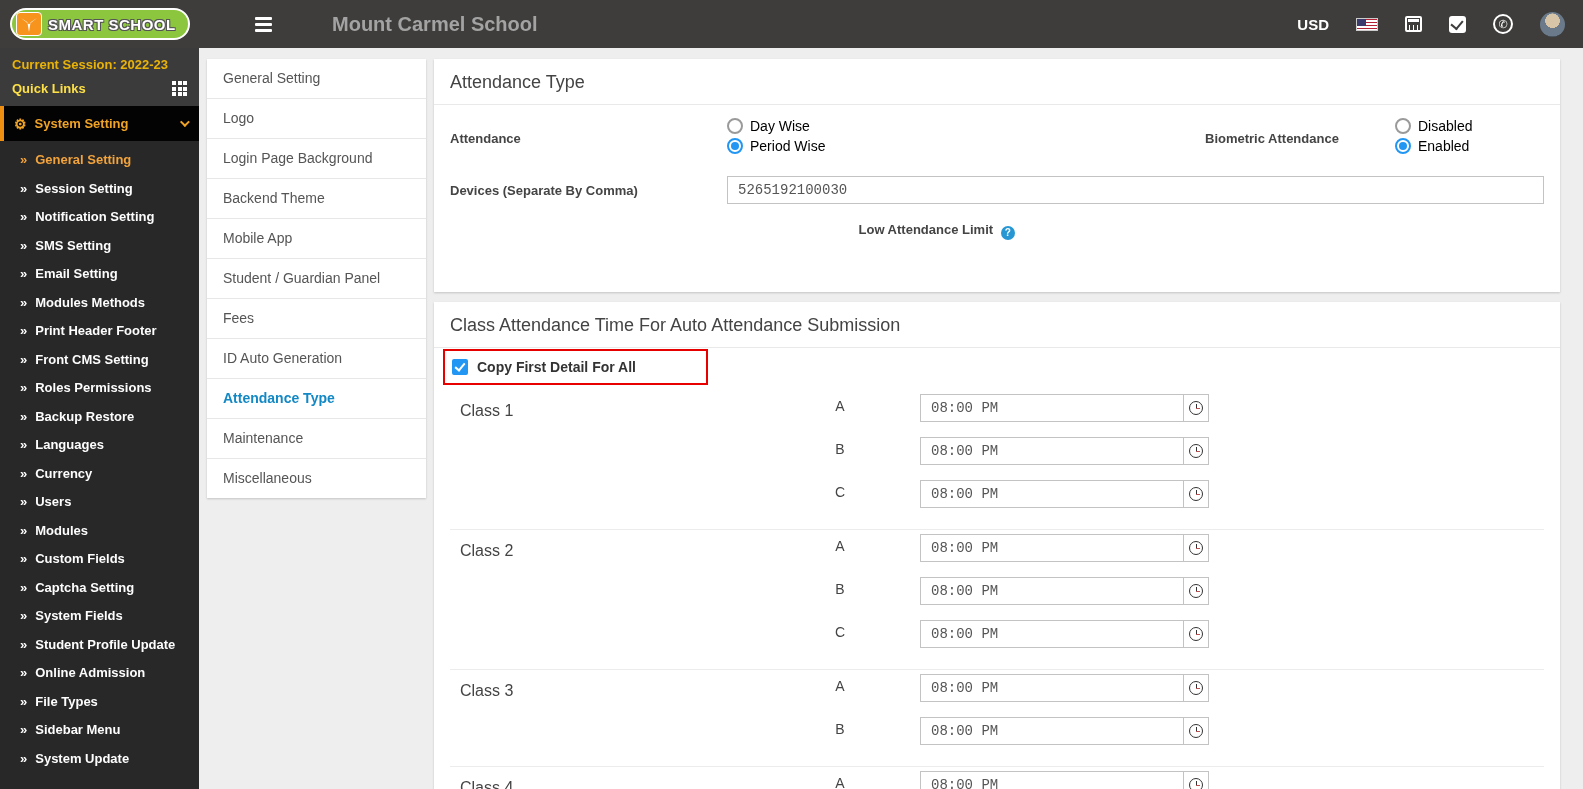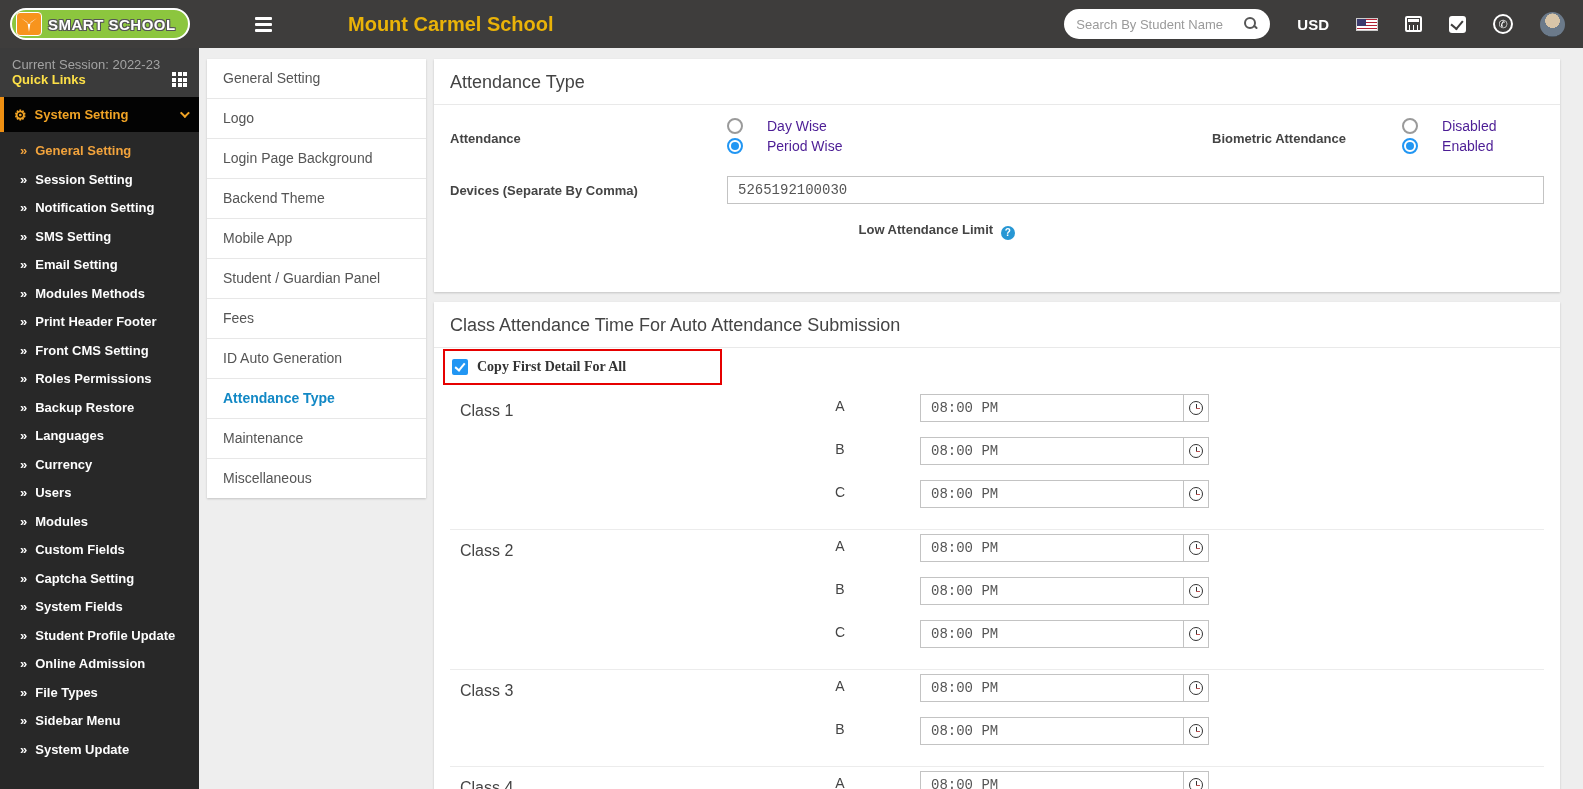--- a/index.html
+++ b/index.html
@@ -26,21 +26,21 @@
     border:1px solid #fff;
   }
   .logo-book:before { content:""; position:absolute; left:4px; top:5px; width:16px; height:14px;
     background:#fff; clip-path:polygon(0 0, 40% 30%, 50% 100%, 60% 30%, 100% 0, 50% 45%); }
   .logo-text {
     color:#fff; font-weight:bold; font-size:15px; letter-spacing:0.5px;
     text-shadow:-1px -1px 0 #555, 1px -1px 0 #555, -1px 1px 0 #555, 1px 1px 0 #555;
   }
   .hamburger { margin-left:12px; display:flex; flex-direction:column; gap:3px; cursor:pointer; }
   .hamburger i { display:block; width:17px; height:3px; background:#fff; border-radius:1px; }
-  .school-title { color:#eab308; font-weight:bold; font-size:20px; margin-left:32px; }
+  .school-title { color:#a3a3a3; font-weight:bold; font-size:20px; margin-left:16px; }
 
   .topbar-right { margin-left:auto; display:flex; align-items:center; gap:27px; padding-right:18px; }
   .search-pill {
     width:206px; height:30px; background:#fff; border-radius:16px;
     display:flex; align-items:center; padding:0 12px; gap:6px;
   }
   .search-pill input {
     border:none; outline:none; flex:1; font-size:13px; color:#555; min-width:0;
     font-family:"Liberation Sans", sans-serif;
   }
@@ -65,21 +65,21 @@
     color:#fff; font-size:11px; display:flex; align-items:center; justify-content:center; }
   .avatar { width:25px; height:25px; border-radius:50%;
     background:radial-gradient(circle at 50% 35%, #d8c5a8 0 35%, #6b7a8a 36% 75%, #4a5866 76%); }
 
   
   .sidebar {
     position:absolute; left:0; top:48px; width:199px; height:741px;
     background:#282828; color:#fff;
   }
   .session-block { background:#3b3b3b; padding:9px 12px 10px; }
-  .session-line { font-size:13px; font-weight:normal; color:#a3a3a3; margin-bottom:0; }
+  .session-line { font-size:13px; font-weight:bold; color:#eab308; margin-bottom:9px; }
   .quick-row { display:flex; align-items:center; justify-content:space-between; }
   .quick-label { font-size:13px; font-weight:bold; color:#fde047; }
   .grid-icon { display:grid; grid-template-columns:repeat(3, 4px); gap:1.5px; cursor:pointer; }
   .grid-icon i { width:4px; height:4px; background:#fff; }
 
   .menu-head {
     background:#030303; border-left:4px solid #ee8f12; height:35px;
     display:flex; align-items:center; gap:8px; padding:0 12px 0 10px;
     color:#f0a325; font-weight:bold; font-size:13px; cursor:pointer;
   }
@@ -119,22 +119,22 @@
     font-size:18px; color:#444; padding:13px 16px 11px;
     border-bottom:1px solid #e9e9e9;
   }
   .form-area { padding:13px 16px 0; }
   .form-row { display:flex; align-items:center; margin-bottom:18px; }
   .f-label { font-size:13px; font-weight:bold; color:#444; }
   .w270 { width:277px; flex:0 0 277px; }
   .right-group { display:flex; align-items:center; margin-left:280px; }
   .right-group .f-label { width:190px; flex:0 0 190px; }
 
-  .radio-opt { display:inline-flex; align-items:center; gap:24px; margin-right:22px;
-    font-size:14px; color:#4c1d95; cursor:pointer; }
+  .radio-opt { display:inline-flex; align-items:center; gap:7px; margin-right:22px;
+    font-size:14px; color:#000000; cursor:pointer; }
   .radio { width:16px; height:16px; border:2px solid #9a9a9a; border-radius:50%;
     position:relative; flex:0 0 auto; background:#fff; }
   .radio-opt.checked .radio { border-color:#2196f3; }
   .radio-opt.checked .radio:after { content:""; position:absolute; left:2px; top:2px;
     width:8px; height:8px; border-radius:50%; background:#2196f3; }
 
   .text-input {
     border:1px solid #c3c3c3; height:28px; font-size:14px; color:#555;
     padding:0 10px; outline:none; font-family:Liberation Mono, monospace; background:#fff;
   }
@@ -153,21 +153,21 @@
   .save-row { text-align:right; padding:11px 16px 0; }
   .save-btn {
     background:#6e6e6e; color:#fff; border:none; border-radius:3px;
     padding:7px 15px; font-size:14px; cursor:pointer; font-family:"Liberation Sans", sans-serif;
   }
 
   
   .copy-wrap { margin:1px 0 5px 9px; display:inline-block; }
   .copy-box {
     display:inline-flex; align-items:center; gap:9px;
-    border:2px solid #e60000; padding:8px 94px 8px 7px;font-family:Liberation Serif, serif;
+    border:2px solid #e60000; padding:8px 70px 8px 7px;
   }
   .checkbox { width:16px; height:16px; border-radius:2px; background:#2196f3; position:relative;
     flex:0 0 auto; cursor:pointer; }
   .checkbox:after { content:""; position:absolute; left:5px; top:2px; width:4px; height:8px;
     border:solid #fff; border-width:0 2px 2px 0; transform:rotate(40deg); }
   .copy-label { font-size:14px; font-weight:bold; color:#333; }
 
   .class-groups { padding:0 16px; }
   .class-group { display:flex; padding:4px 0 6px; border-bottom:1px solid #ececec; }
   .class-group:last-child { border-bottom:none; }
@@ -193,24 +193,20 @@
     </div>
   </div>
   <div class="hamburger">
       <i></i>
       <i></i>
       <i></i>
     </div>
   <div class="school-title">Mount Carmel School</div>
 
   <div class="topbar-right">
-    <div class="search-pill">
-      <input type="text" placeholder="Search By Student Name" style="">
-      <span class="mag"></span>
-    </div>
     <span class="usd">USD</span>
     <span class="flag"></span>
     <span class="cal"></span>
     <span class="chk"></span>
     <span class="wapp">✆</span>
     <span class="avatar"></span>
   </div>
 </div>
 
 <div class="sidebar">

